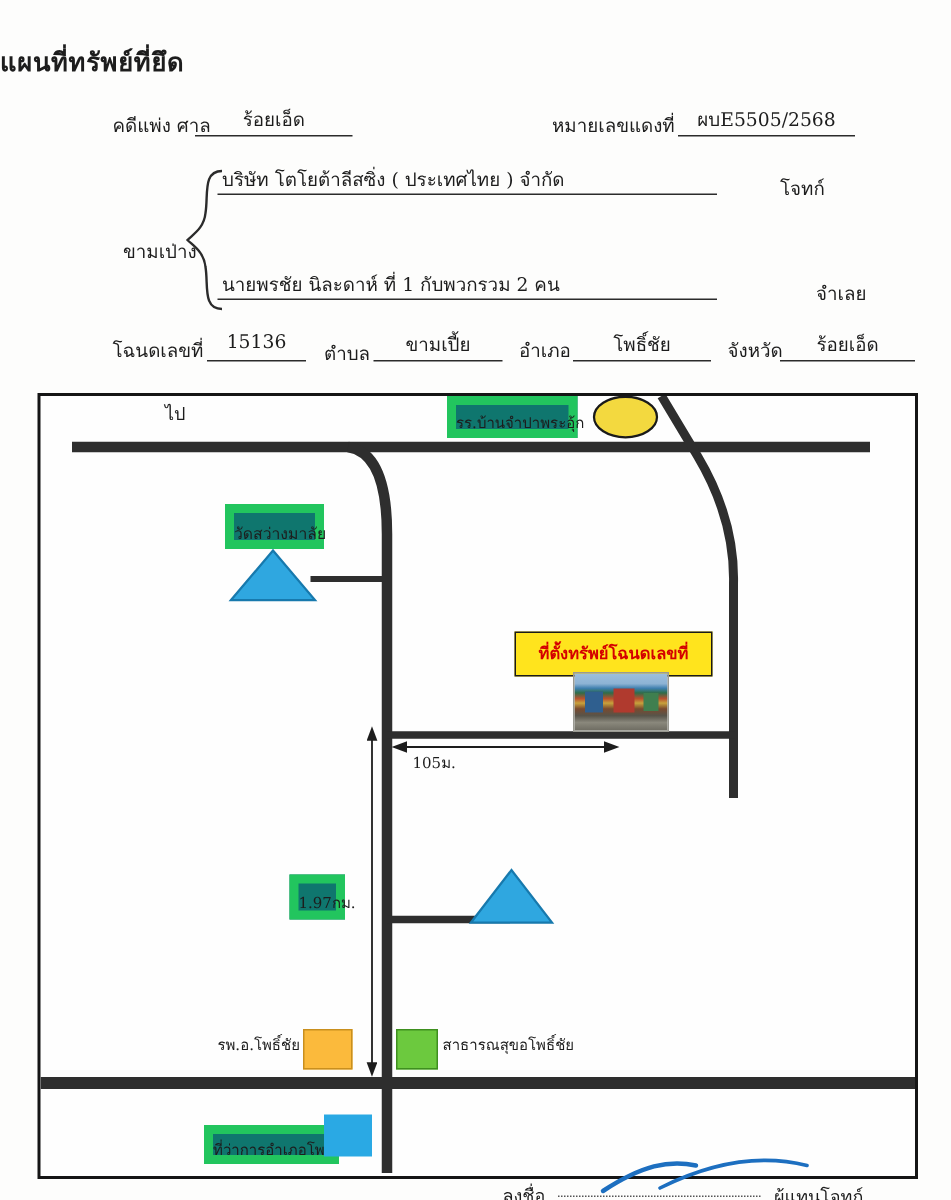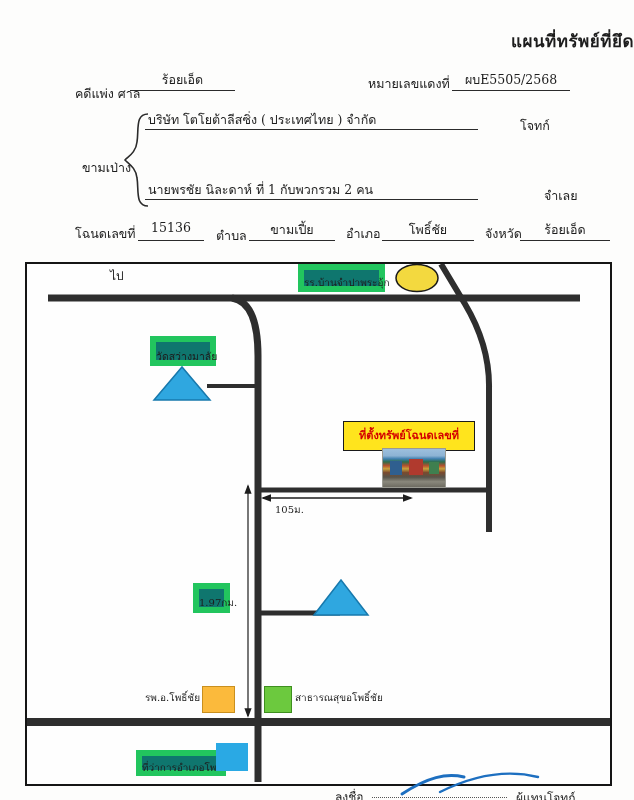--- a/index.html
+++ b/index.html
@@ -4,21 +4,21 @@
 <style>
   * { margin:0; padding:0; box-sizing:border-box; }
   html,body { background:#ffffff; }
   .page {
     position:relative; width:634px; height:800px; margin:0 auto;
     background:#fdfdfc; overflow:hidden;
     font-family:"DejaVu Serif","Liberation Serif",serif;
     color:#1d1d1d;
   }
   .abs { position:absolute; }
-  .title { width:100%; top:27px; text-align:right; font-size:17px; font-weight:bold; letter-spacing:.5px; }
+  .title { width:100%; top:27px; text-align:left; font-size:17px; font-weight:bold; letter-spacing:.5px; }
   .lbl { font-size:12.5px; white-space:nowrap; }
   .fill { border-bottom:1px solid #2b2b2b; font-size:12.5px; white-space:nowrap; }
   .fill.center { text-align:center; }
   .brace-svg { overflow:visible; }
   
   .map {
     left:25px; top:262px; width:587px; height:524px;
     border:2px solid #151515; background:#fefefe;
   }
   .map svg.roads { position:absolute; left:0; top:0; }
@@ -50,21 +50,21 @@
   .sig-line { border-bottom:1px dotted #555; }
   .footer-lbl { font-size:12px; }
 </style>
 </head>
 <body>
 
 <div class="page">
 
   <div class="abs title">แผนที่ทรัพย์ที่ยึด</div>
 
-  <span class="abs lbl" style="left:75px;top:84px;">คดีแพ่ง ศาล</span>
+  <span class="abs lbl" style="left:75px;top:74px;">คดีแพ่ง ศาล</span>
   <span class="abs fill center" style="left:130px;top:70px;width:105px;height:21px;">ร้อยเอ็ด</span>
   <span class="abs lbl" style="left:368px;top:74px;">หมายเลขแดงที่</span>
   <span class="abs fill center" style="left:452px;top:70px;width:118px;height:21px;">ผบE5505/2568</span>
 
   <span class="abs lbl" style="left:82px;top:158px;">ขามเป่าง</span>
   <svg class="abs brace-svg" style="left:122px;top:112px;" width="28" height="96" viewBox="0 0 28 96">
     <path d="M26,2 C13,2 17,18 15,30 C14,40 7,44 3,48 C7,52 14,56 15,66 C17,78 13,94 26,94" fill="none" stroke="#2b2b2b" stroke-width="1.6"></path>
   </svg>
 
   <span class="abs lbl" style="left:148px;top:110px;">บริษัท โตโยต้าลีสซิ่ง ( ประเทศไทย ) จำกัด</span>

